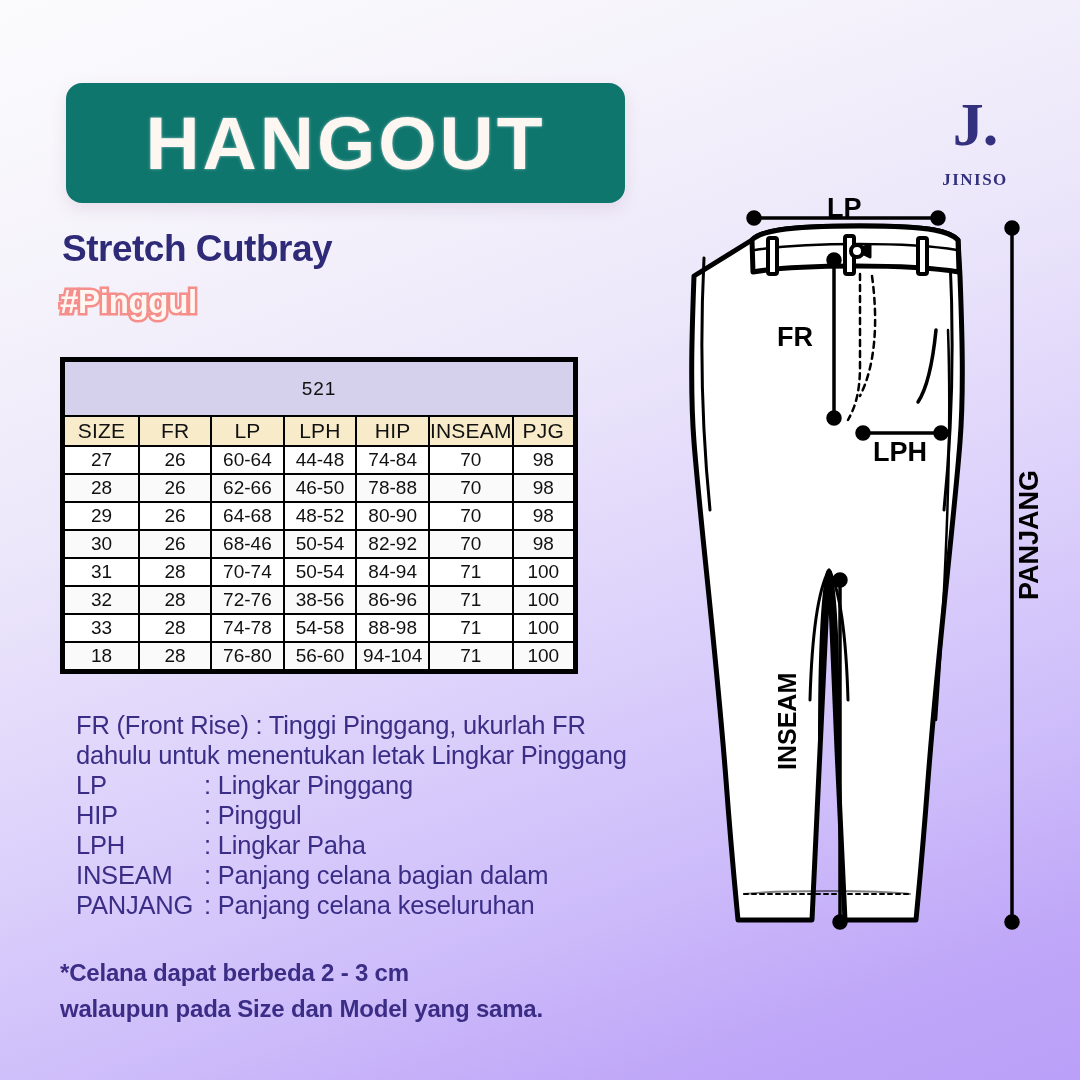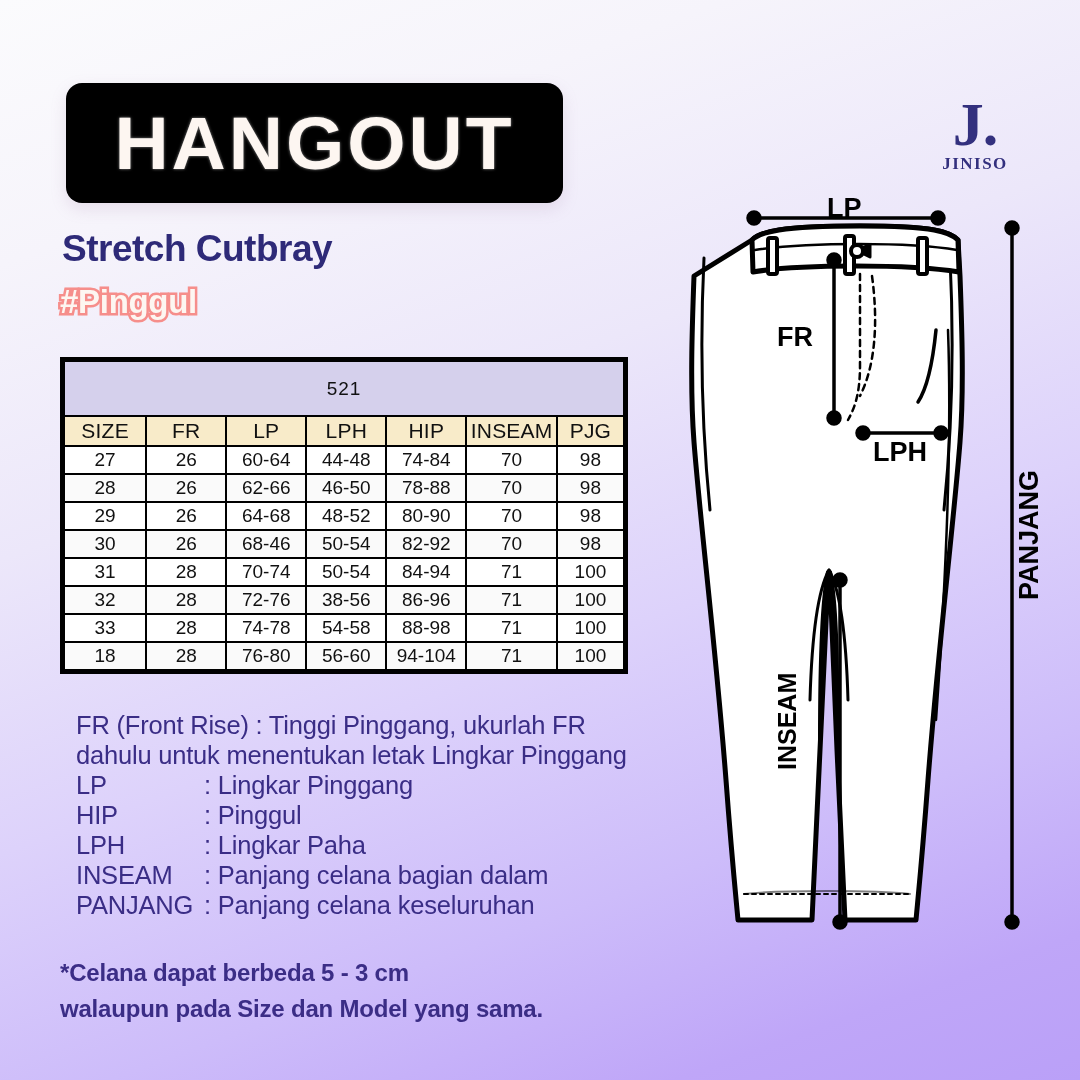--- a/index.html
+++ b/index.html
@@ -23,22 +23,22 @@
   
   #left-column {
     position: absolute;
     left: 0; top: 0;
     width: 700px; height: 1080px;
   }
 
   #title-banner {
     position: absolute;
     left: 66px; top: 83px;
-    width: 497px; height: 120px;
-    background: #000000;
+    width: 559px; height: 120px;
+    background: #0f766e;
     border-radius: 16px;
     box-shadow: 0 6px 16px rgba(160,120,160,0.18);
     display: flex;
     align-items: center;
     justify-content: center;
   }
   #title-banner .banner-text {
     font-size: 75px;
     font-weight: bold;
     color: #fdf6f1;
@@ -64,21 +64,21 @@
     color: #fdf6f1;
     letter-spacing: -0.3px;
     -webkit-text-stroke: 5px #f68e8b;
     paint-order: stroke fill;
   }
 
   
   #size-table-wrap {
     position: absolute;
     left: 60px; top: 357px;
-    width: 568px;
+    width: 518px;
     border: 3px solid #000;
     background: #fde047;
   }
   table#size-table {
     border-collapse: collapse;
     width: 100%;
     font-family: "Liberation Sans", sans-serif;
   }
   table#size-table td, table#size-table th {
     border: 2px solid #000;
@@ -154,21 +154,21 @@
     font-size: 62px;
     font-weight: bold;
     line-height: 58px;
     letter-spacing: -1px;
   }
   #logo .logo-word {
     font-family: "Liberation Serif", serif;
     font-size: 17px;
     font-weight: bold;
     letter-spacing: 1.5px;
-    margin-top: 1px;
+    margin-top: 17px;
   }
 
   
   #diagram {
     position: absolute;
     left: 660px; top: 180px;
     width: 400px; height: 770px;
   }
   #diagram svg { display: block; }
 
@@ -301,21 +301,21 @@
     <span class="leg-row">FR (Front Rise) : Tinggi Pinggang, ukurlah FR</span>
     <span class="leg-row">dahulu untuk menentukan letak Lingkar Pinggang</span>
     <span class="leg-row"><span class="leg-key">LP</span><span>: Lingkar Pinggang</span></span>
     <span class="leg-row"><span class="leg-key">HIP</span><span>: Pinggul</span></span>
     <span class="leg-row"><span class="leg-key">LPH</span><span>: Lingkar Paha</span></span>
     <span class="leg-row"><span class="leg-key">INSEAM</span><span>: Panjang celana bagian dalam</span></span>
     <span class="leg-row"><span class="leg-key">PANJANG</span><span>: Panjang celana keseluruhan</span></span>
   </div>
 
   <div id="footnote">
-    <div>*Celana dapat berbeda 5 - 3 cm</div>
+    <div>*Celana dapat berbeda 2 - 3 cm</div>
     <div>walaupun pada Size dan Model yang sama.</div>
   </div>
 </div>
 
 <div id="logo">
   <div class="logo-mark">J.</div>
   <div class="logo-word">JINISO</div>
 </div>
 
 <div id="diagram">

